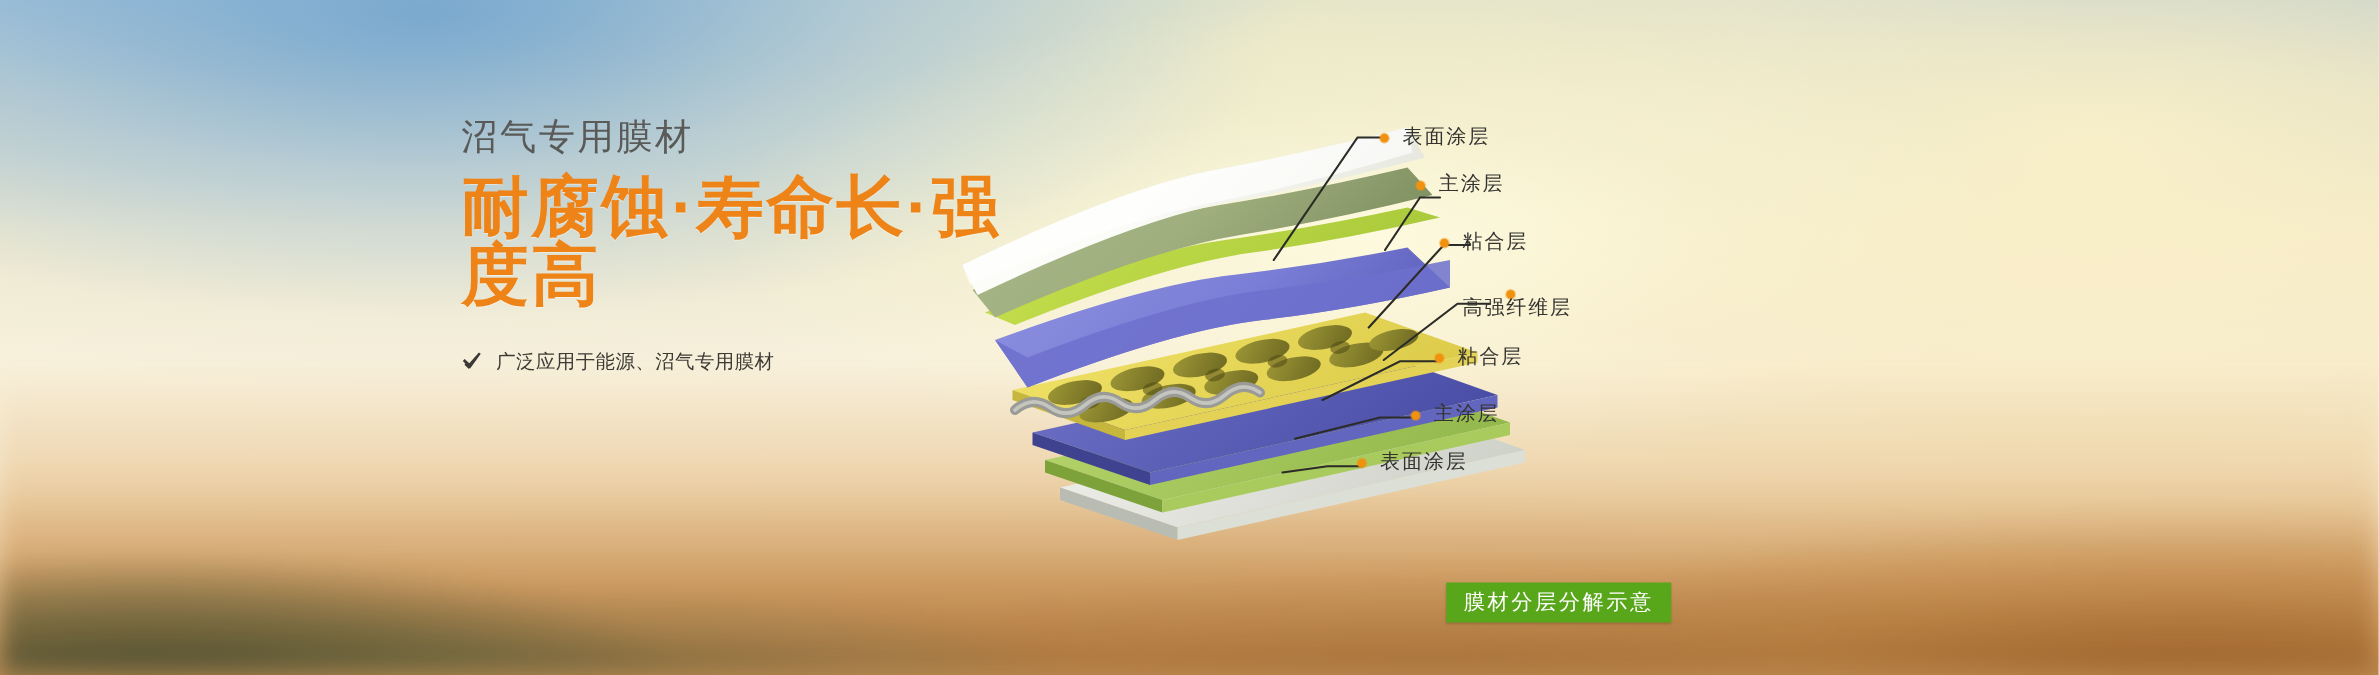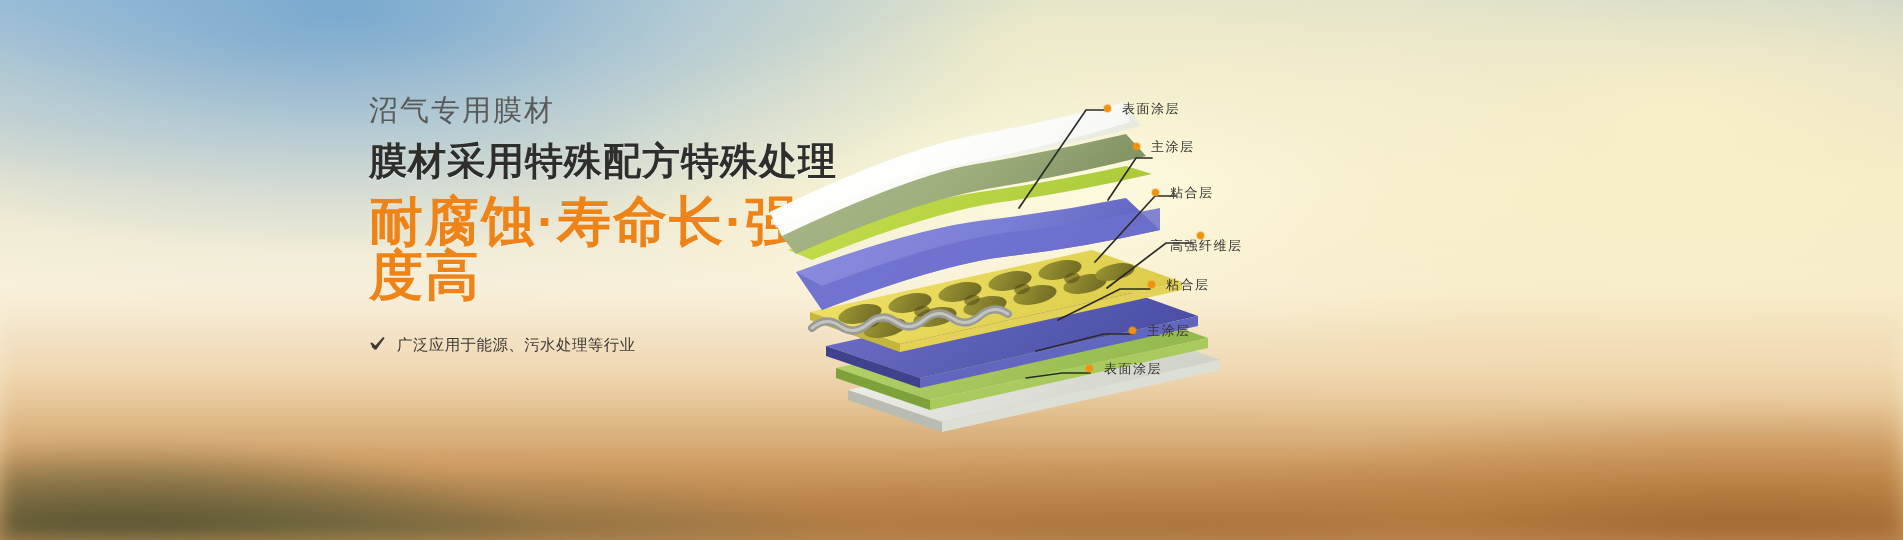--- a/index.html
+++ b/index.html
@@ -43,51 +43,50 @@
   .bullet-text{font-size:15.5px;color:#3d3a35;letter-spacing:.4px;line-height:1;}
 
   
   .diagram{position:absolute;left:660px;top:60px;width:560px;height:420px;}
   .diagram svg{display:block;}
 
   
   .callout{position:absolute;display:flex;align-items:center;white-space:nowrap;}
   .dot{width:7px;height:7px;border-radius:50%;background:#f0920f;margin-right:11px;flex:0 0 auto;
        box-shadow:0 0 0 1px rgba(240,146,15,0.35);}
-  .callout-text{font-size:13px;color:#333330;letter-spacing:1.5px;line-height:1;}
+  .callout-text{font-size:16px;color:#333330;letter-spacing:1.5px;line-height:1;}
 
   .leaders{position:absolute;left:0;top:0;width:1903px;height:540px;pointer-events:none;}
 
   .badge{position:absolute;left:1157px;top:466px;background:#58a619;color:#ffffff;
     font-size:17px;letter-spacing:2px;padding:7px 14px 8px;line-height:1;
     box-shadow:0 1px 2px rgba(0,0,0,0.18);}
 </style>
 </head>
 <body>
 
 <div class="banner">
 
   <div class="bg-sky"></div>
   <div class="bg-glow"></div>
   <div class="bg-hills"></div>
 
   <div class="copy">
     <div class="eyebrow">沼气专用膜材</div>
-    <div class="headline">膜材采用特殊配方特殊处理</div>
     <div class="subline">耐腐蚀·寿命长·强度高</div>
 
     <div class="bullets">
 
 
       <div class="bullet">
         <svg class="tick" viewBox="0 0 20 20">
           <path d="M1.5 9.2 L3.1 7.4 L7.6 11.3 L16.6 1.2 L18.4 2.4 L8.2 16.4 Z" fill="#3a3a36"></path>
           <path d="M3.0 12.6 L4.5 11.0 L8.0 14.2 L7.2 16.6 Z" fill="#3a3a36"></path>
         </svg>
-        <span class="bullet-text">广泛应用于能源、污水处理等行业</span>
+        <span class="bullet-text">广泛应用于能源、沼气专用膜材</span>
       </div>
 
 
     </div>
   </div>
 
   <div class="diagram">
     <svg width="560" height="420" viewBox="0 0 560 420">
       <defs>
         <linearGradient id="gWhite" x1="0" y1="0" x2="1" y2="0.35">
@@ -243,14 +242,15 @@
   <div class="callout" style="left:1129px;top:324px;">
     <span class="dot"></span>
     <span class="callout-text">主涂层</span>
   </div>
 
   <div class="callout" style="left:1086px;top:362px;">
     <span class="dot"></span>
     <span class="callout-text">表面涂层</span>
   </div>
 
+  <div class="badge">膜材分层分解示意</div>
 
 </div>
 
 </body></html>

